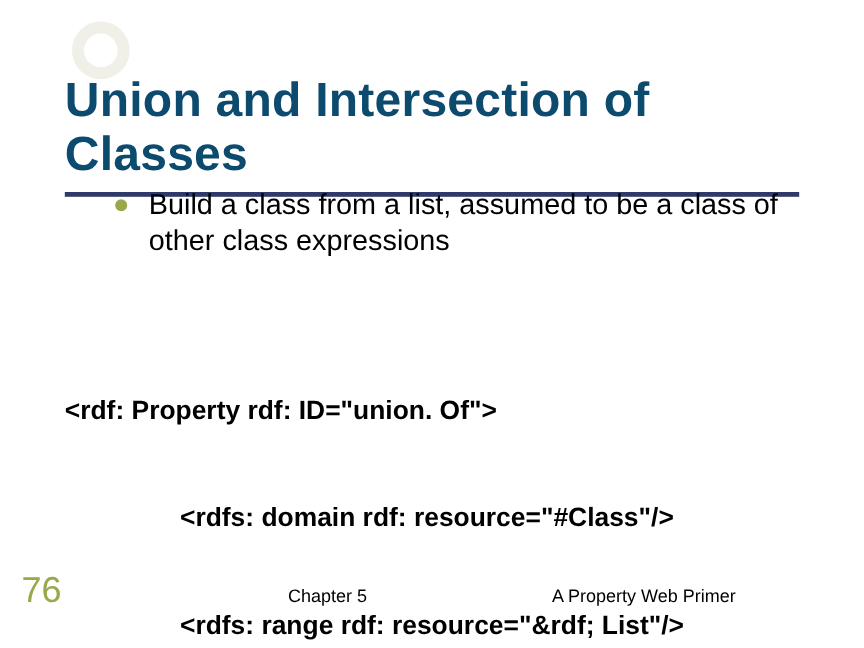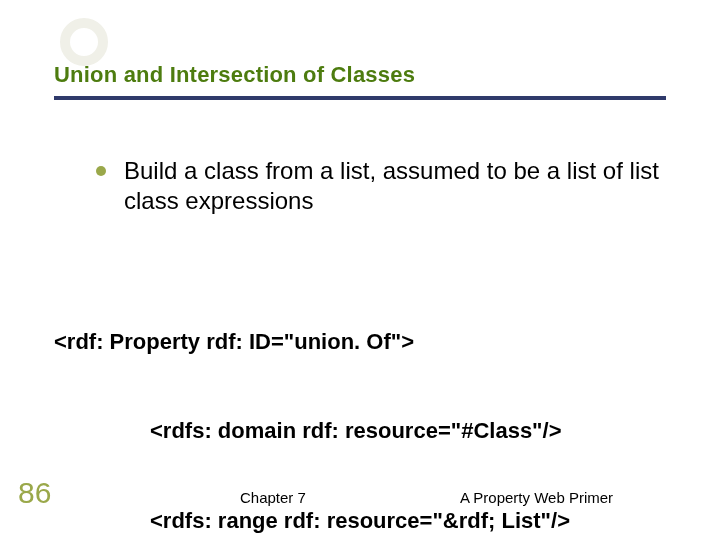--- a/index.html
+++ b/index.html
@@ -20,22 +20,22 @@
     border: 10px solid #f0f0e8;
     border-radius: 50%;
   }
   .title-block {
     position: absolute;
     top: 62px;
     left: 54px;
     right: 40px;
   }
   .title {
-    color: #4d7c0f;
-    font-size: 22px;
+    color: #0c4a6e;
+    font-size: 40px;
     font-weight: bold;
     letter-spacing: 0.2px;
     padding-bottom: 6px;
   }
   .title-underline {
     height: 4px;
     background: #2f3a6b;
     width: 612px;
     margin-top: 2px;
   }
@@ -87,26 +87,26 @@
 
 <div class="deco-circle"></div>
 
 <div class="title-block">
   <div class="title">Union and Intersection of Classes</div>
   <div class="title-underline"></div>
 </div>
 
 <div class="bullet-row">
   <div class="bullet-dot"></div>
-  <div class="bullet-text">Build a class from a list, assumed to be a list of list class expressions</div>
+  <div class="bullet-text">Build a class from a list, assumed to be a class of other class expressions</div>
 </div>
 
 <div class="code-block">
   <div>&lt;rdf: Property rdf: ID="union. Of"&gt;</div>
   <div class="code-indent">&lt;rdfs: domain rdf: resource="#Class"/&gt;</div>
   <div class="code-indent">&lt;rdfs: range rdf: resource="&amp;rdf; List"/&gt;</div>
   
 </div>
 
-<div class="slide-number">86</div>
+<div class="slide-number">76</div>
 
-<div class="footer-left">Chapter 7</div>
+<div class="footer-left">Chapter 5</div>
 <div class="footer-right">A Property Web Primer</div>
 
 </body></html>

